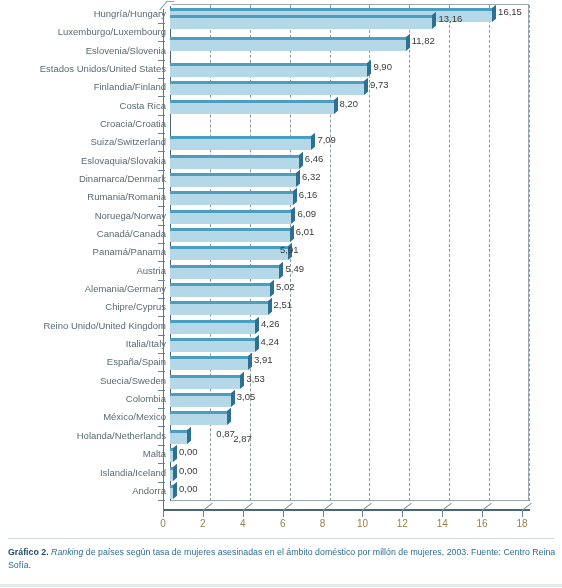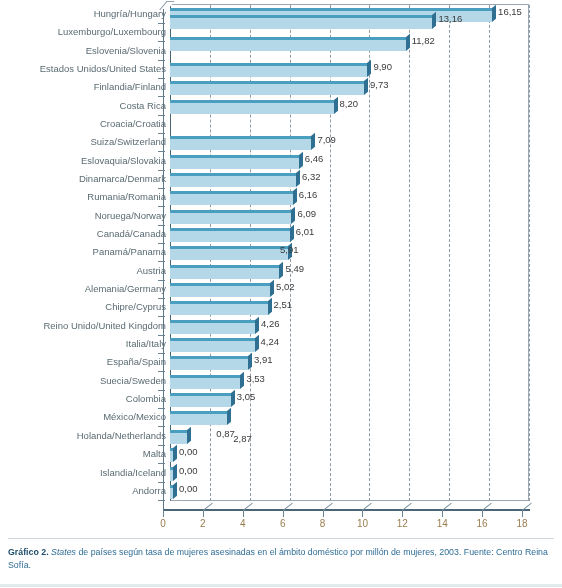--- a/index.html
+++ b/index.html
@@ -480,17 +480,17 @@
         <div class="depth-slant" style="left: 402.333px; top: 510px; transform: rotate(-38deg);"></div>
         <div class="depth-slant" style="left: 442.222px; top: 510px; transform: rotate(-38deg);"></div>
         <div class="depth-slant" style="left: 482.111px; top: 510px; transform: rotate(-38deg);"></div>
         <div class="depth-slant" style="left: 522px; top: 510px; transform: rotate(-38deg);"></div>
       </div>
   </div>
 
   <div class="caption-sep"></div>
   <div class="caption">
     <b>Gráfico 2.</b>
-    <i>States</i><span> de países según tasa de mujeres asesinadas en el ámbito doméstico por millón de mujeres, 2003. Fuente: Centro Reina Sofía.</span>
+    <i>Ranking</i><span> de países según tasa de mujeres asesinadas en el ámbito doméstico por millón de mujeres, 2003. Fuente: Centro Reina Sofía.</span>
   </div>
   <div class="caption-bottom-rule"></div>
 
 </div>
 
 </body></html>

